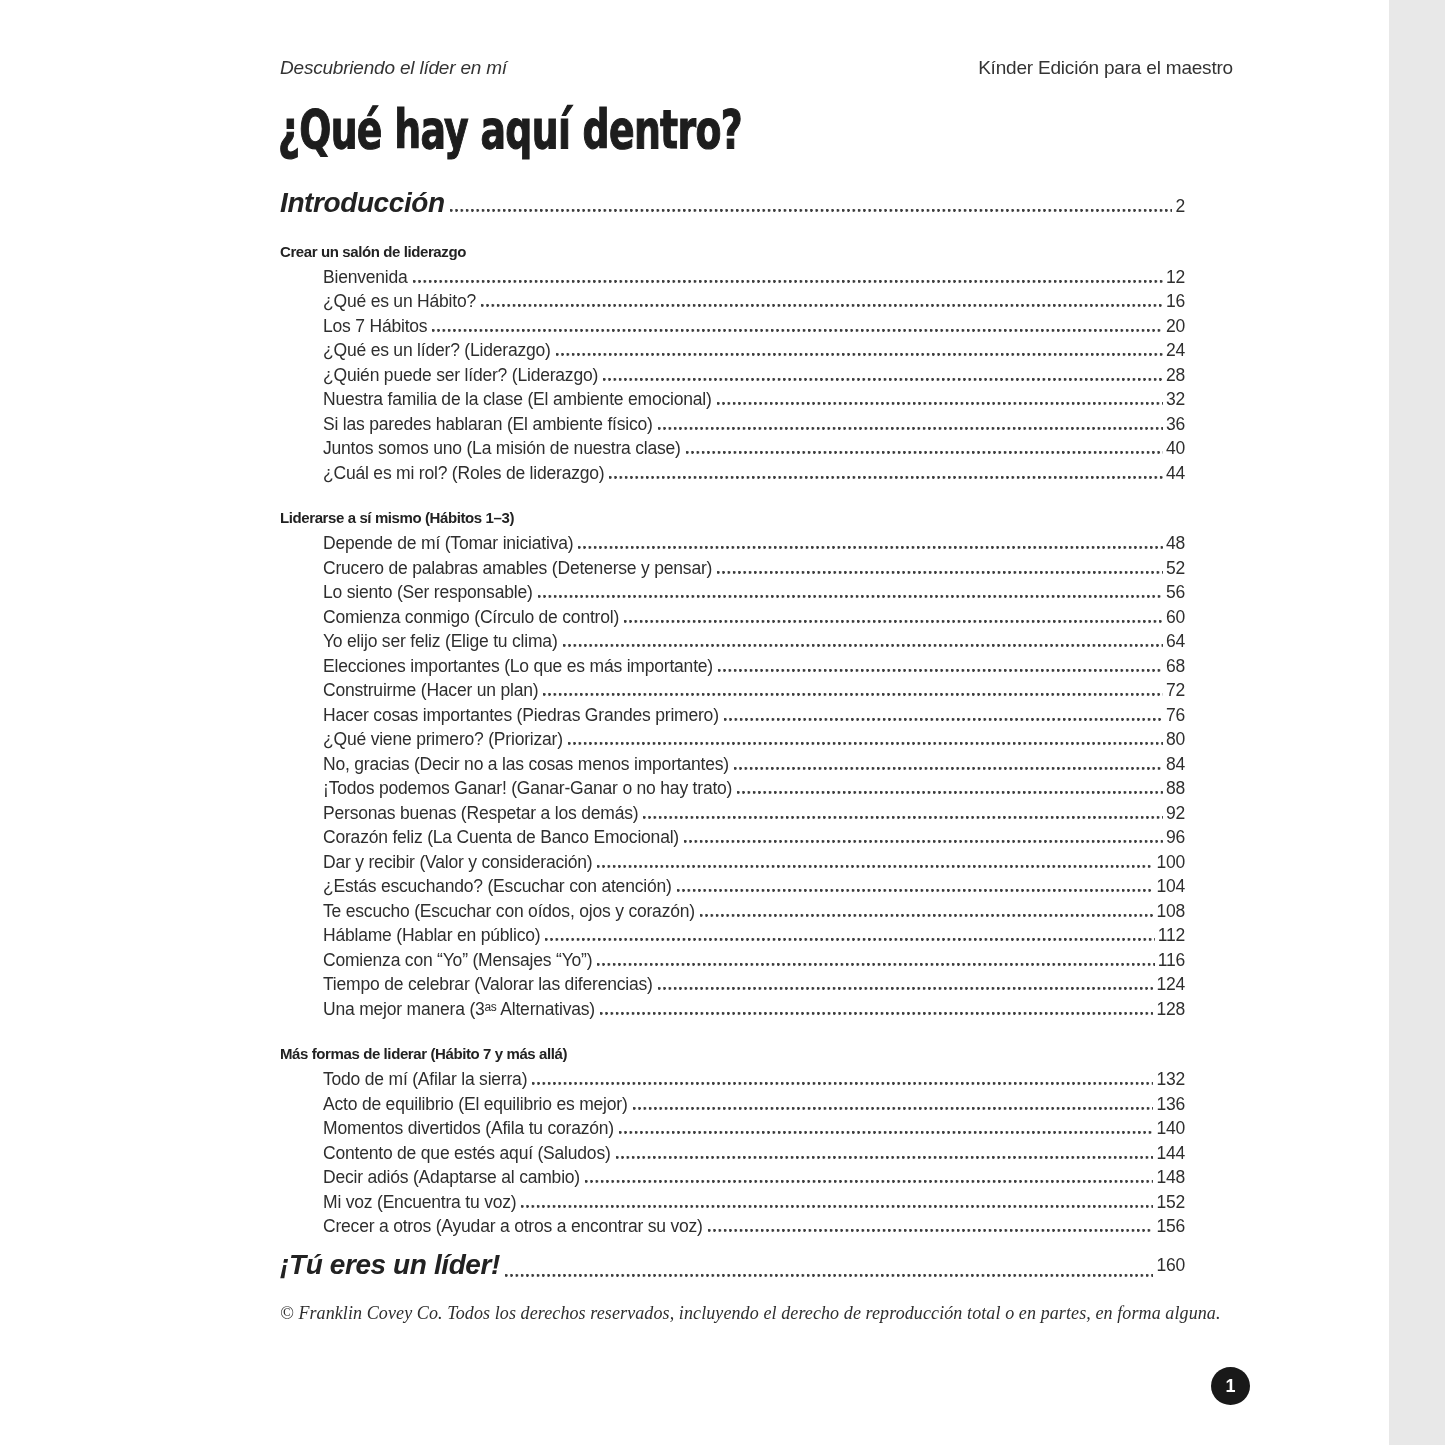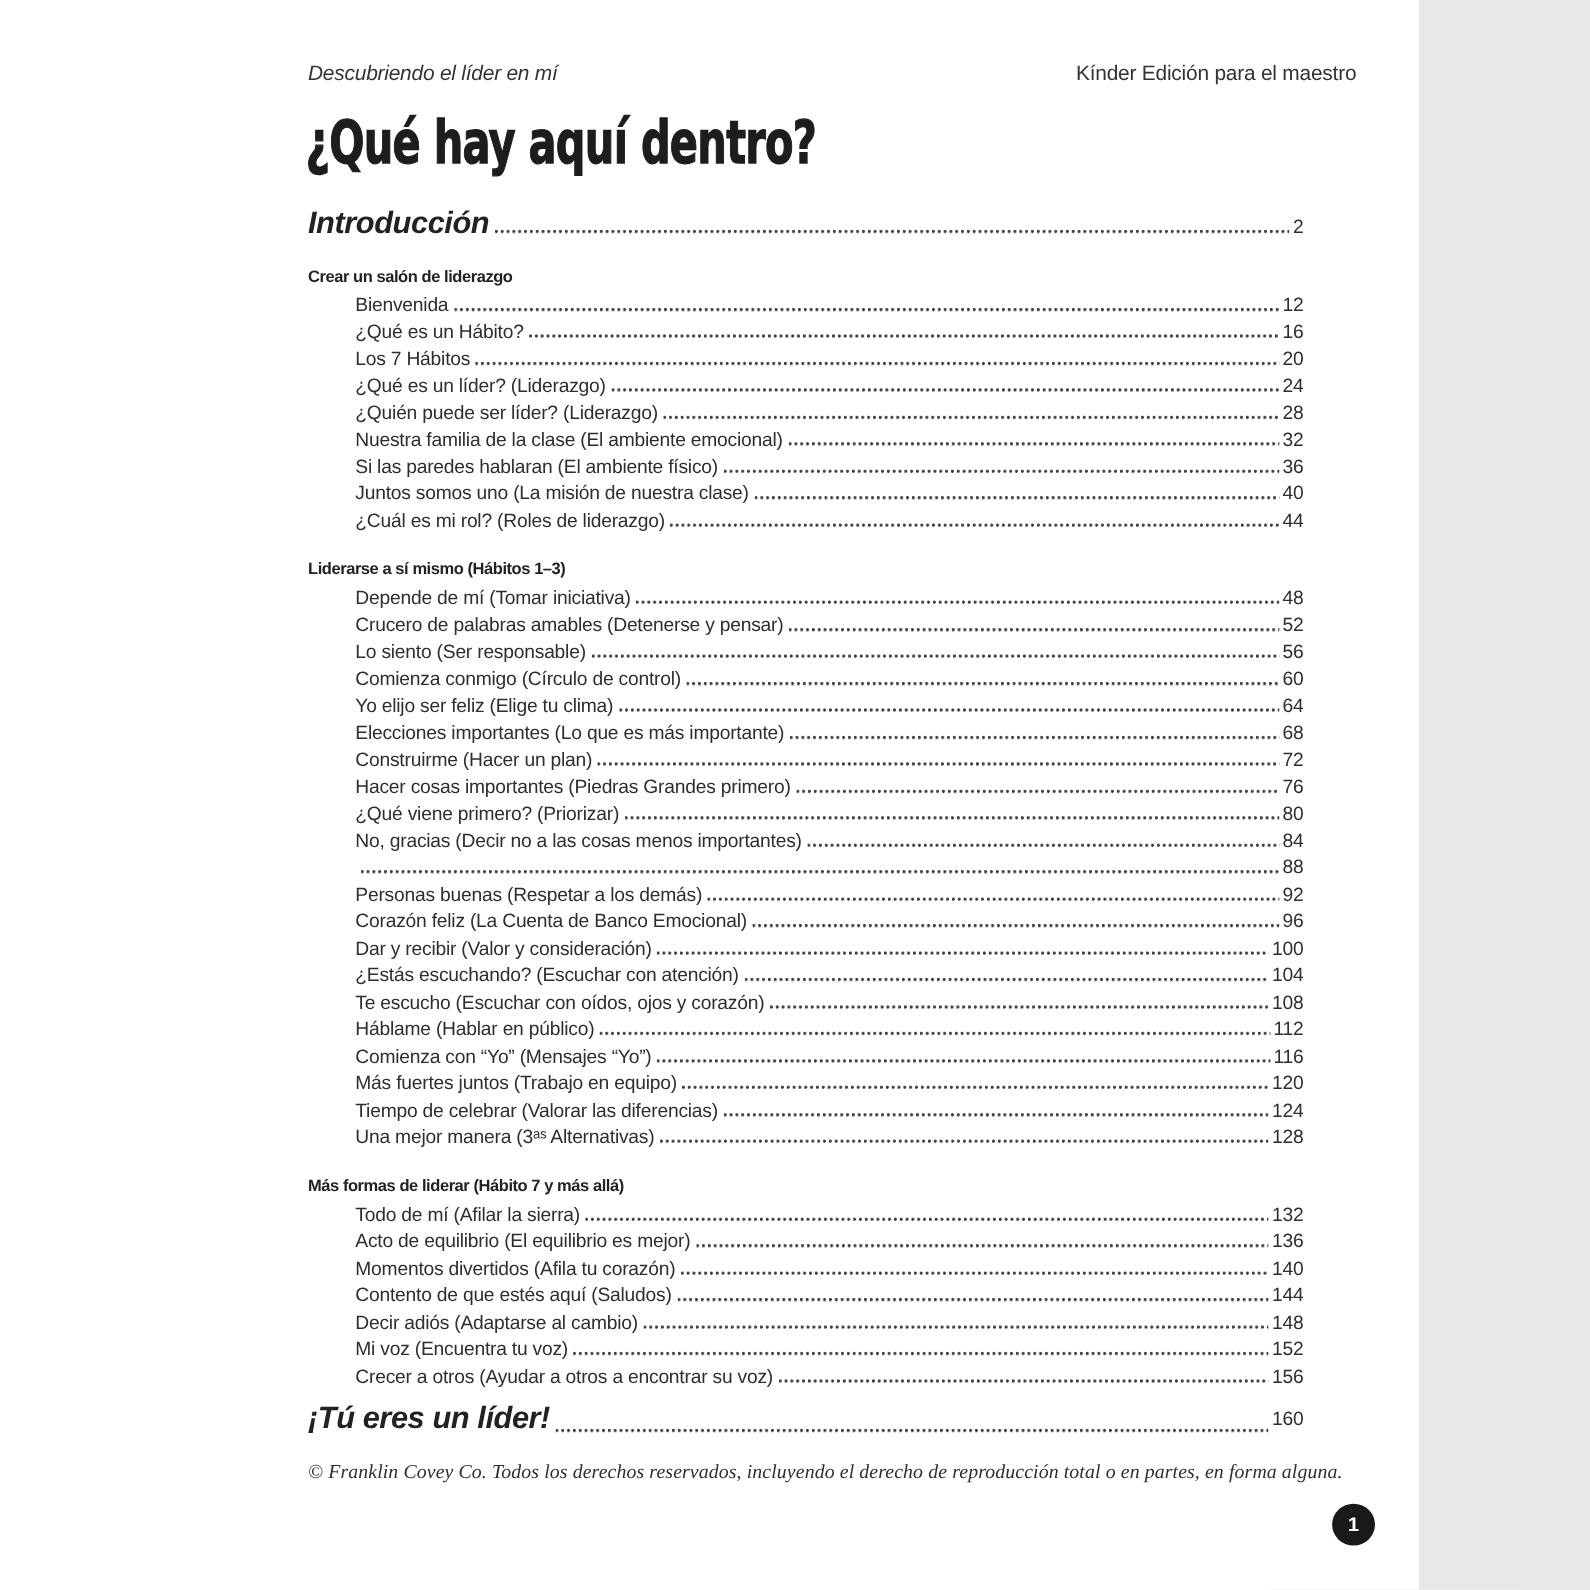--- a/index.html
+++ b/index.html
@@ -1,18 +1,18 @@
 <!DOCTYPE html>
 <html><head>
 <meta charset="utf-8">
 <style>
   html,body{margin:0;padding:0;background:#e8e8e8;}
   .page{
     position:relative;
-    width:1290px;height:1445px;
+    width:1389px;height:1445px;
     background:#ffffff;
     overflow:hidden;
     color:#2e2e2e;
     font-family:"Liberation Sans","DejaVu Sans",sans-serif;
   }
   .content{position:absolute;left:280px;top:0;width:953px;}
   .header-row{
     display:flex;justify-content:space-between;align-items:baseline;
     margin-top:57px;font-size:19px;letter-spacing:-0.2px;color:#333;
   }
@@ -177,20 +177,21 @@
           </div>
         <div class="toc-row indent">
             <span class="lbl">No, gracias (Decir no a las cosas menos importantes)</span>
             <span class="dots"></span>
             <span class="pg">84</span>
           </div>
       </section>
 
       <section>
         <div class="toc-row indent">
+            <span class="lbl">¡Todos podemos Ganar! (Ganar-Ganar o no hay trato)</span>
             <span class="dots"></span>
             <span class="pg">88</span>
           </div>
         <div class="toc-row indent">
             <span class="lbl">Personas buenas (Respetar a los demás)</span>
             <span class="dots"></span>
             <span class="pg">92</span>
           </div>
         <div class="toc-row indent">
             <span class="lbl">Corazón feliz (La Cuenta de Banco Emocional)</span>
@@ -214,25 +215,20 @@
           </div>
         <div class="toc-row indent">
             <span class="lbl">Háblame (Hablar en público)</span>
             <span class="dots"></span>
             <span class="pg">112</span>
           </div>
         <div class="toc-row indent">
             <span class="lbl">Comienza con “Yo” (Mensajes “Yo”)</span>
             <span class="dots"></span>
             <span class="pg">116</span>
-          </div>
-        <div class="toc-row indent">
-            <span class="lbl">Más fuertes juntos (Trabajo en equipo)</span>
-            <span class="dots"></span>
-            <span class="pg">120</span>
           </div>
         <div class="toc-row indent">
             <span class="lbl">Tiempo de celebrar (Valorar las diferencias)</span>
             <span class="dots"></span>
             <span class="pg">124</span>
           </div>
         <div class="toc-row indent">
             <span class="lbl">Una mejor manera (3ᵃˢ Alternativas)</span>
             <span class="dots"></span>
             <span class="pg">128</span>

